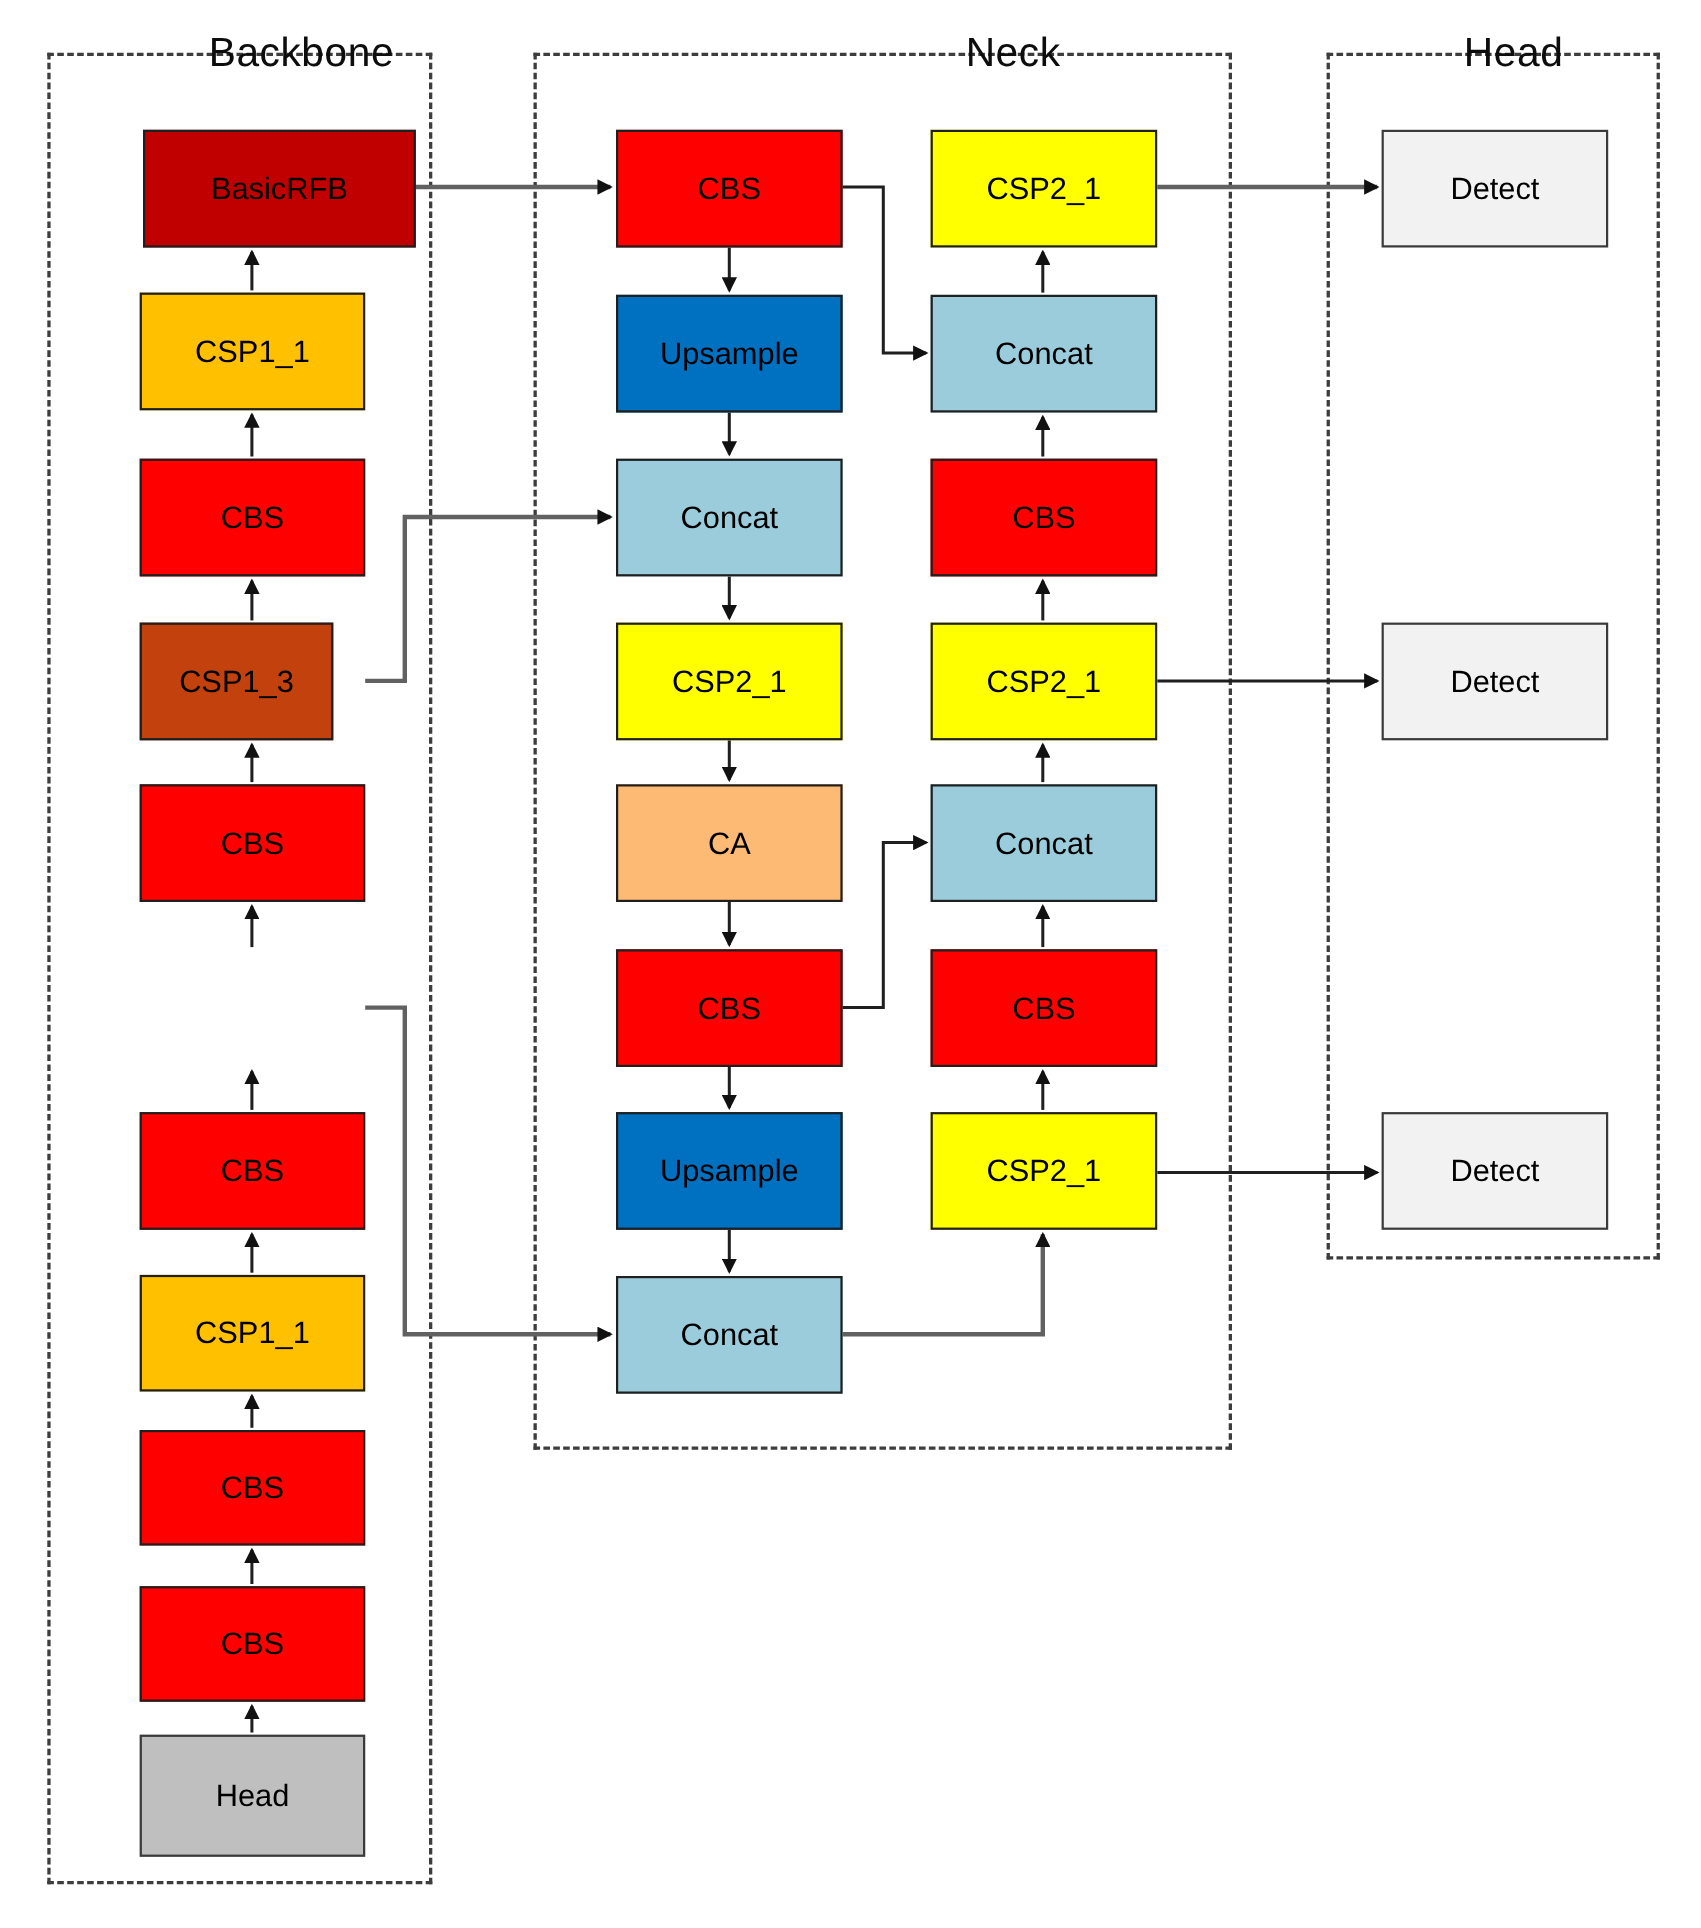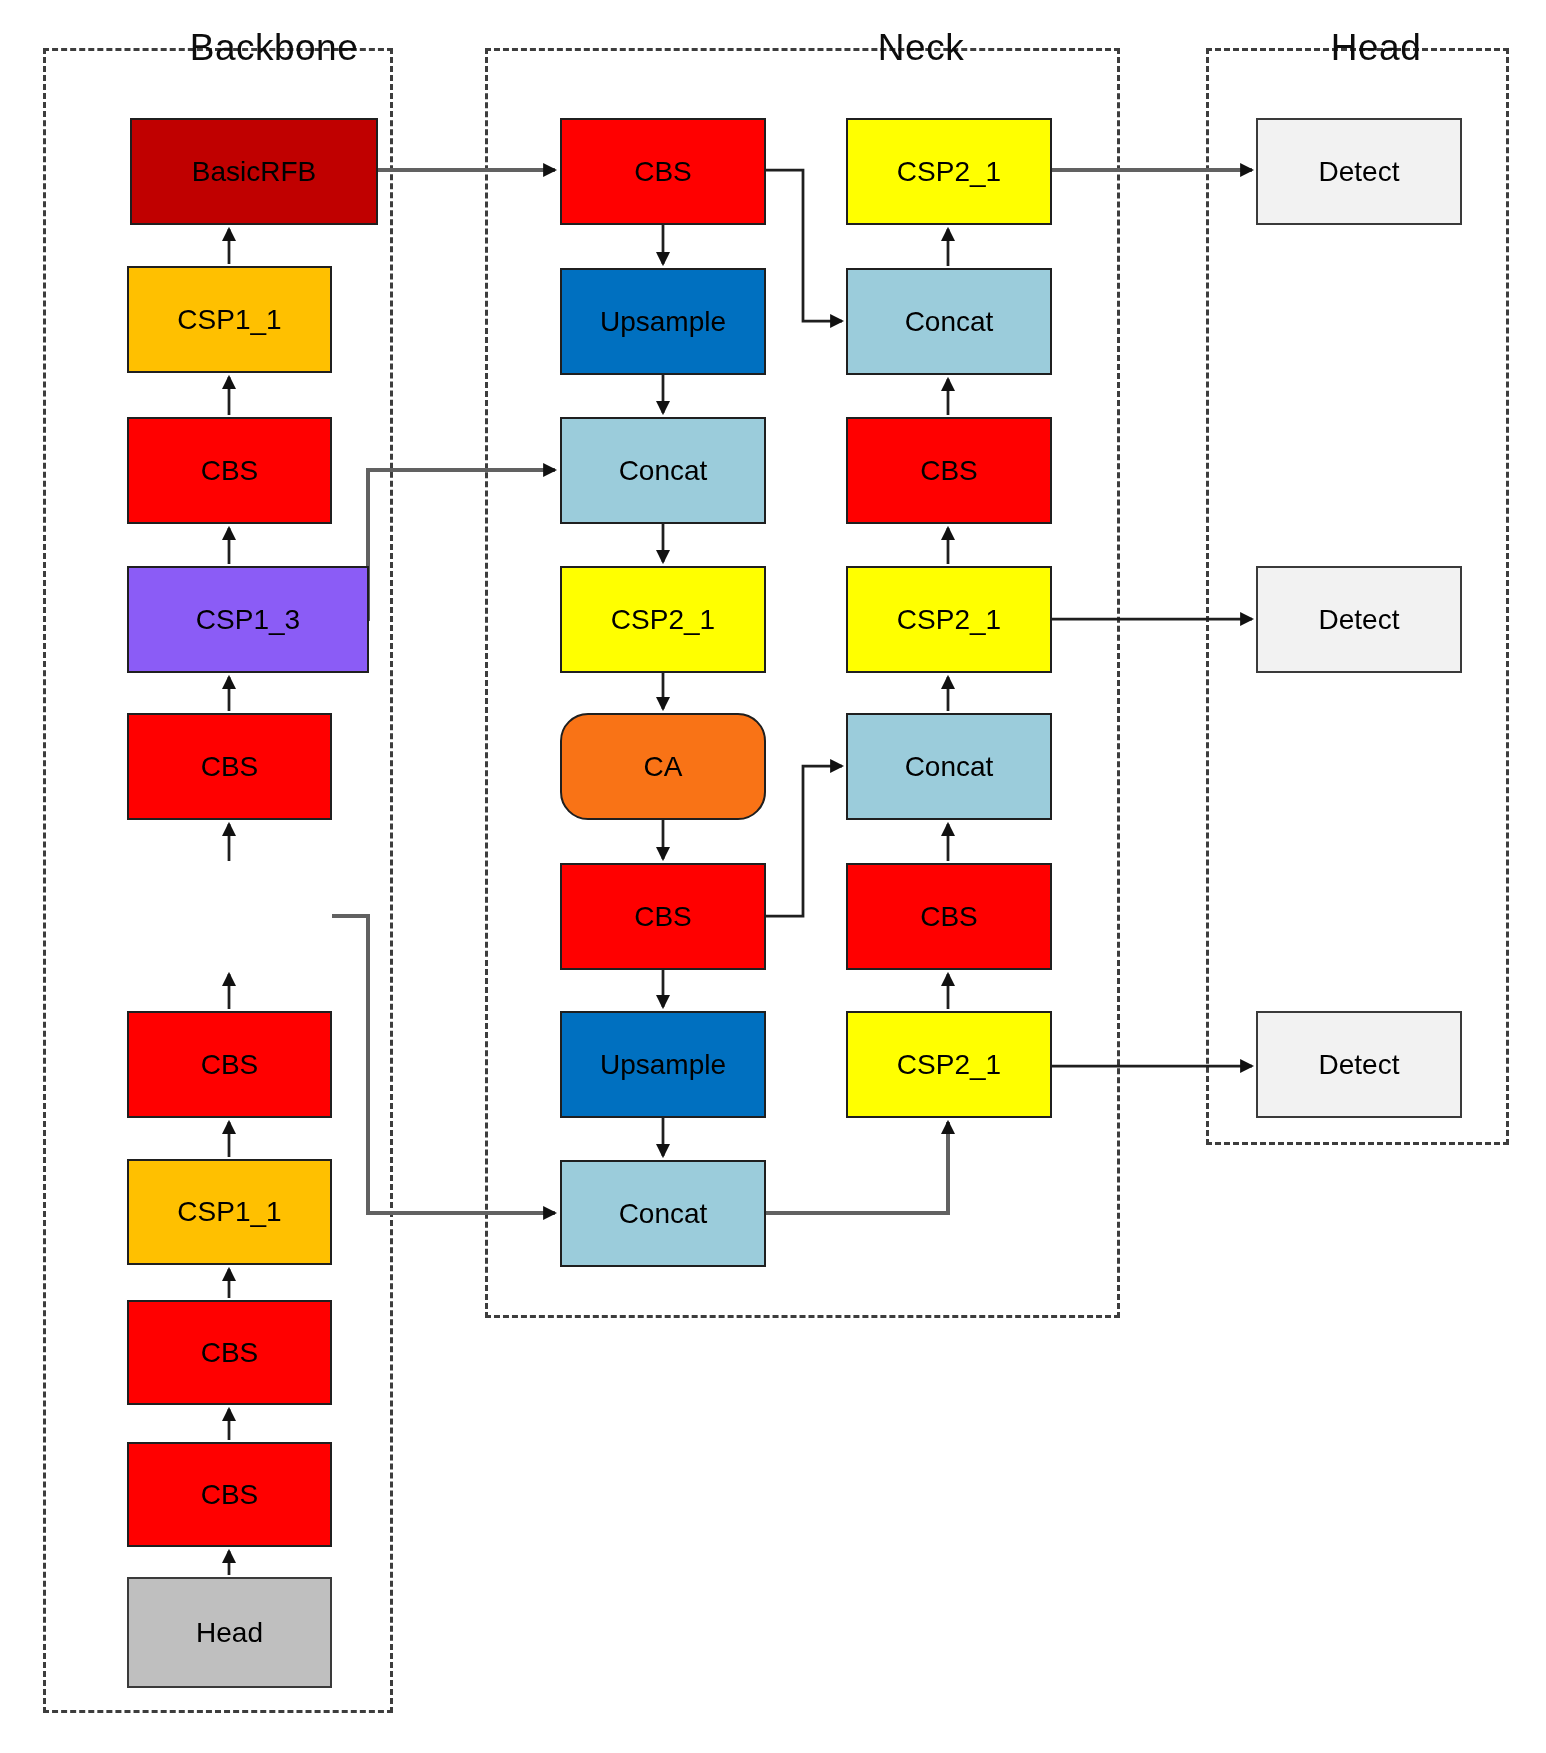--- a/index.html
+++ b/index.html
@@ -91,32 +91,32 @@
     </svg>
 <div class="section" style="left: 43px; top: 48px; width: 350px; height: 1665px;"></div>
     <div class="section-title" style="left: 274px; top: 48px;">Backbone</div>
     <div class="section" style="left: 485px; top: 48px; width: 635px; height: 1270px;"></div>
     <div class="section-title" style="left: 921px; top: 48px;">Neck</div>
     <div class="section" style="left: 1206px; top: 48px; width: 303px; height: 1097px;"></div>
     <div class="section-title" style="left: 1376px; top: 48px;">Head</div>
     <div class="node" style="left: 130px; top: 118px; width: 248px; height: 107px; background: rgb(192, 0, 0); border-color: rgb(31, 31, 31);">BasicRFB</div>
     <div class="node" style="left: 127px; top: 266px; width: 205px; height: 107px; background: rgb(255, 192, 0); border-color: rgb(31, 31, 31);">CSP1_1</div>
     <div class="node" style="left: 127px; top: 417px; width: 205px; height: 107px; background: rgb(255, 0, 0); border-color: rgb(31, 31, 31);">CBS</div>
-    <div class="node" style="left: 127px; top: 566px; width: 242px; height: 107px; background: #8b5cf6; border-color: rgb(31, 31, 31);">CSP1_3</div>
+    <div class="node" style="left: 127px; top: 566px; width: 176px; height: 107px; background: #c2410c; border-color: rgb(31, 31, 31);">CSP1_3</div>
     <div class="node" style="left: 127px; top: 713px; width: 205px; height: 107px; background: rgb(255, 0, 0); border-color: rgb(31, 31, 31);">CBS</div>
     <div class="node" style="left: 127px; top: 1011px; width: 205px; height: 107px; background: rgb(255, 0, 0); border-color: rgb(31, 31, 31);">CBS</div>
     <div class="node" style="left: 127px; top: 1159px; width: 205px; height: 106px; background: rgb(255, 192, 0); border-color: rgb(31, 31, 31);">CSP1_1</div>
     <div class="node" style="left: 127px; top: 1300px; width: 205px; height: 105px; background: rgb(255, 0, 0); border-color: rgb(31, 31, 31);">CBS</div>
     <div class="node" style="left: 127px; top: 1442px; width: 205px; height: 105px; background: rgb(255, 0, 0); border-color: rgb(31, 31, 31);">CBS</div>
     <div class="node" style="left: 127px; top: 1577px; width: 205px; height: 111px; background: rgb(191, 191, 191); border-color: rgb(58, 58, 58);">Head</div>
     <div class="node" style="left: 560px; top: 118px; width: 206px; height: 107px; background: rgb(255, 0, 0); border-color: rgb(31, 31, 31);">CBS</div>
     <div class="node" style="left: 560px; top: 268px; width: 206px; height: 107px; background: rgb(0, 112, 192); border-color: rgb(31, 31, 31);">Upsample</div>
     <div class="node" style="left: 560px; top: 417px; width: 206px; height: 107px; background: rgb(155, 204, 219); border-color: rgb(31, 31, 31);">Concat</div>
     <div class="node" style="left: 560px; top: 566px; width: 206px; height: 107px; background: rgb(255, 255, 0); border-color: rgb(31, 31, 31);">CSP2_1</div>
-    <div class="node" style="left: 560px; top: 713px; width: 206px; height: 107px; background: #f97316; border-color: rgb(31, 31, 31); border-radius: 28px;">CA</div>
+    <div class="node" style="left: 560px; top: 713px; width: 206px; height: 107px; background: #fdba74; border-color: rgb(31, 31, 31);">CA</div>
     <div class="node" style="left: 560px; top: 863px; width: 206px; height: 107px; background: rgb(255, 0, 0); border-color: rgb(31, 31, 31);">CBS</div>
     <div class="node" style="left: 560px; top: 1011px; width: 206px; height: 107px; background: rgb(0, 112, 192); border-color: rgb(31, 31, 31);">Upsample</div>
     <div class="node" style="left: 560px; top: 1160px; width: 206px; height: 107px; background: rgb(155, 204, 219); border-color: rgb(31, 31, 31);">Concat</div>
     <div class="node" style="left: 846px; top: 118px; width: 206px; height: 107px; background: rgb(255, 255, 0); border-color: rgb(31, 31, 31);">CSP2_1</div>
     <div class="node" style="left: 846px; top: 268px; width: 206px; height: 107px; background: rgb(155, 204, 219); border-color: rgb(31, 31, 31);">Concat</div>
     <div class="node" style="left: 846px; top: 417px; width: 206px; height: 107px; background: rgb(255, 0, 0); border-color: rgb(31, 31, 31);">CBS</div>
     <div class="node" style="left: 846px; top: 566px; width: 206px; height: 107px; background: rgb(255, 255, 0); border-color: rgb(31, 31, 31);">CSP2_1</div>
     <div class="node" style="left: 846px; top: 713px; width: 206px; height: 107px; background: rgb(155, 204, 219); border-color: rgb(31, 31, 31);">Concat</div>
     <div class="node" style="left: 846px; top: 863px; width: 206px; height: 107px; background: rgb(255, 0, 0); border-color: rgb(31, 31, 31);">CBS</div>
     <div class="node" style="left: 846px; top: 1011px; width: 206px; height: 107px; background: rgb(255, 255, 0); border-color: rgb(31, 31, 31);">CSP2_1</div>

